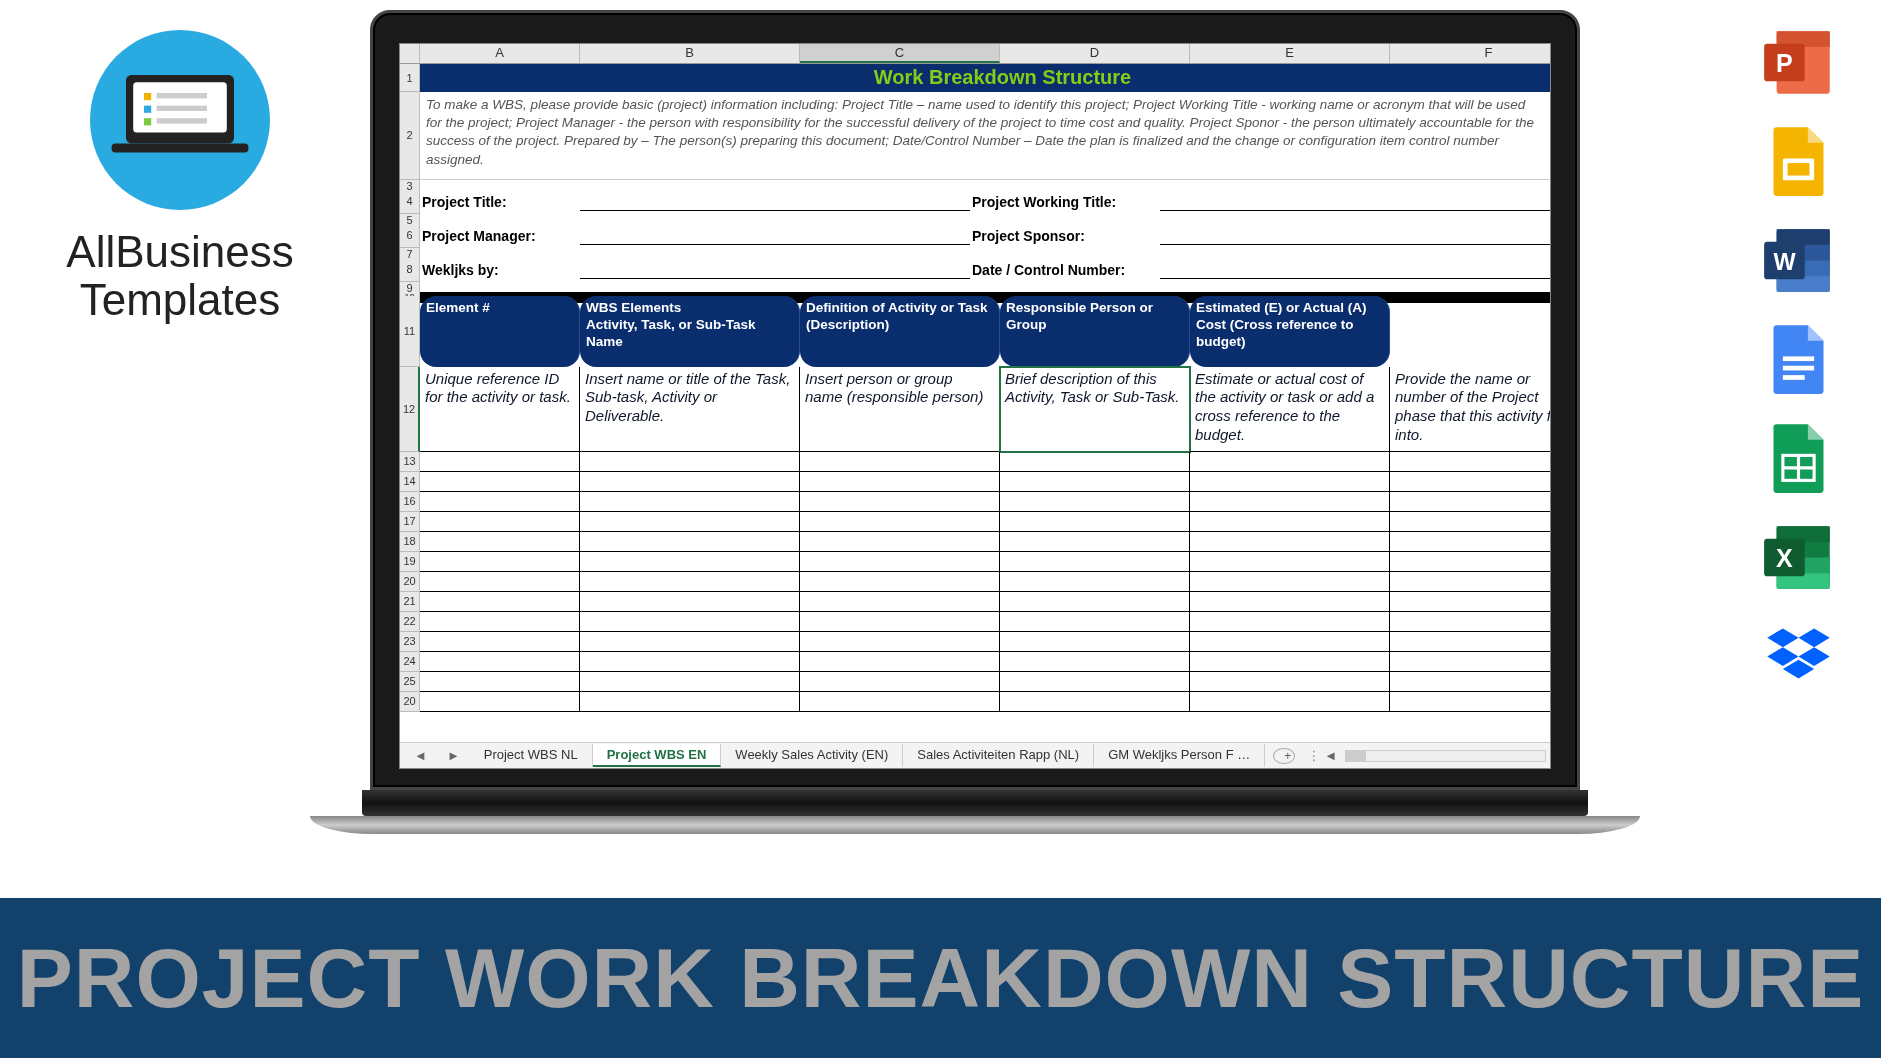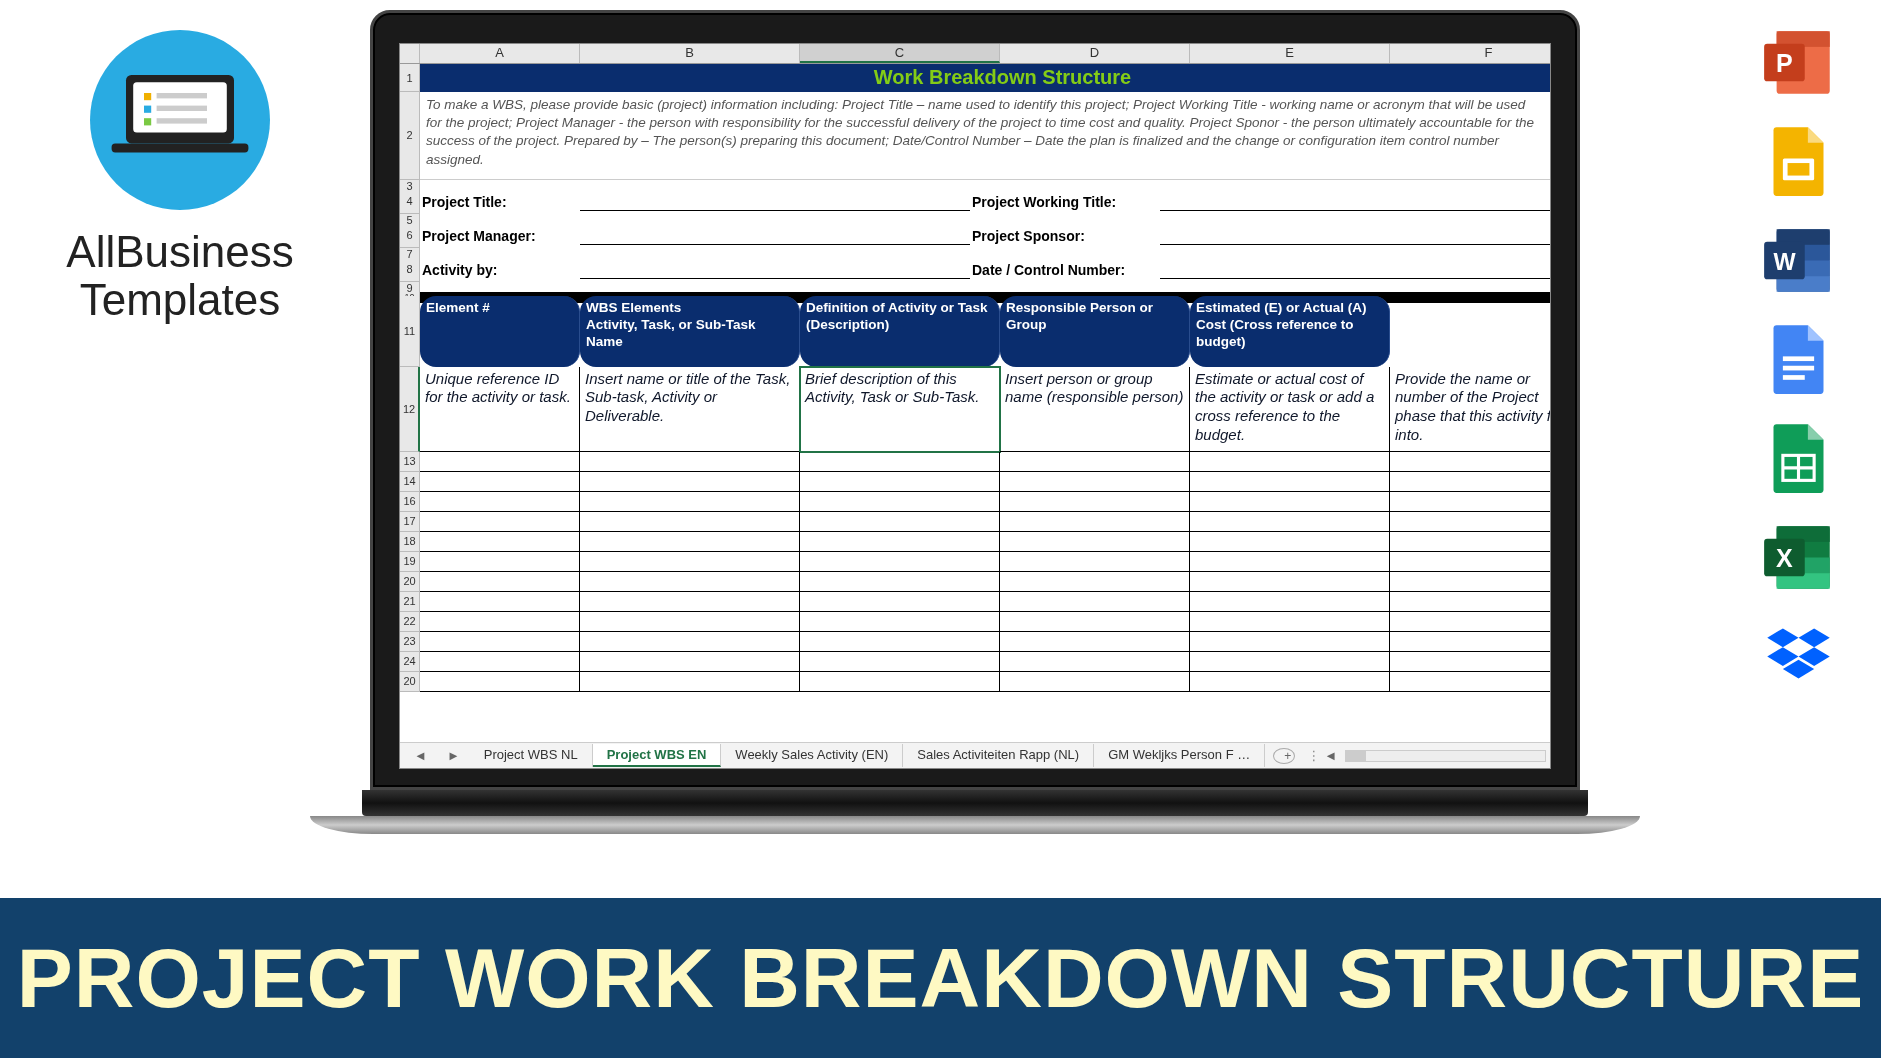--- a/index.html
+++ b/index.html
@@ -56,21 +56,21 @@
   
   .tabbar { height:26px; background:#f3f3f3; border-top:1px solid #ccc; display:flex; align-items:center; padding:0 4px; gap:0; font-size:13px; color:#333; }
   .tabnav { padding:0 10px; color:#666; cursor:pointer; }
   .tab { padding:3px 14px; border-right:1px solid #ccc; cursor:pointer; white-space:nowrap; }
   .tab.active { background:#fff; color:#217346; font-weight:bold; border-bottom:2px solid #217346; }
   .tab-add { padding:0 10px; color:#666; border:1px solid #aaa; border-radius:50%; width:16px; height:16px; line-height:14px; text-align:center; margin:0 8px; cursor:pointer; font-size:12px;}
   .hscroll { flex:1; height:12px; margin-left:8px; background:#eee; border:1px solid #ccc; position:relative; }
   .hscroll::before{ content:''; position:absolute; left:0; width:20px; top:0; bottom:0; background:#ccc; }
 
   
-  .banner { position:absolute; left:0; right:0; bottom:0; height:160px; background:#12416b; color:#fef9c3; display:flex; align-items:center; justify-content:center; font-size:84px; font-weight:600; letter-spacing:1px; font-family:"Arial Narrow", Arial, sans-serif; }
+  .banner { position:absolute; left:0; right:0; bottom:0; height:160px; background:#12416b; color:#a3a3a3; display:flex; align-items:center; justify-content:center; font-size:84px; font-weight:600; letter-spacing:1px; font-family:"Arial Narrow", Arial, sans-serif; }
 </style>
 </head>
 <body>
 
 <div class="brand">
   <div class="brand-circle">
     <svg viewBox="0 0 100 100">
       <rect x="20" y="25" width="60" height="38" rx="3" fill="#222"></rect>
       <rect x="24" y="29" width="52" height="28" rx="2" fill="#fff"></rect>
       <rect x="30" y="35" width="4" height="4" fill="#f0b000"></rect>
@@ -192,21 +192,21 @@
                 <div class="line"></div>
                 <div class="lbl">Project Sponsor:</div>
                 <div class="line"></div>
               </div>
               <div class="thin-row">
                 <div class="rowlabel">7</div>
                 <div></div>
               </div>
               <div class="info-row">
                 <div class="rowlabel">8</div>
-                <div class="lbl">Activity by:</div>
+                <div class="lbl">Wekljks by:</div>
                 <div class="line"></div>
                 <div class="lbl">Date / Control Number:</div>
                 <div class="line"></div>
               </div>
               <div class="thin-row">
                 <div class="rowlabel">9</div>
                 <div></div>
               </div>
             </div>
 
@@ -222,22 +222,22 @@
 Activity, Task, or Sub-Task Name</div>
             <div class="h" style="white-space:pre-line">Definition of Activity or Task (Description)</div>
             <div class="h" style="white-space:pre-line">Responsible Person or Group</div>
             <div class="h" style="white-space:pre-line">Estimated (E) or Actual (A) Cost (Cross reference to budget)</div>
           </div>
 
           <div class="hint-row">
             <div class="rowlabel sel" style="height:auto">12</div>
             <div class="c">Unique reference ID for the activity or task.</div>
             <div class="c">Insert name or title of the Task, Sub-task, Activity or Deliverable.</div>
+            <div class="c">Insert person or group name (responsible person)</div>
             <div class="c active">Brief description of this Activity, Task or Sub-Task.</div>
-            <div class="c">Insert person or group name (responsible person)</div>
             <div class="c">Estimate or actual cost of the activity or task or add a cross reference to the budget.</div>
             <div class="c">Provide the name or number of the Project phase that this activity falls into.</div>
           </div>
 
           <div id="data-rows">
               <div class="data-row">
                 <div class="rowlabel">13</div>
                 <div class="c"></div>
                 <div class="c"></div>
                 <div class="c"></div>
@@ -321,20 +321,29 @@
                 <div class="rowlabel">23</div>
                 <div class="c"></div>
                 <div class="c"></div>
                 <div class="c"></div>
                 <div class="c"></div>
                 <div class="c"></div>
                 <div class="c"></div>
               </div>
               <div class="data-row">
                 <div class="rowlabel">24</div>
+                <div class="c"></div>
+                <div class="c"></div>
+                <div class="c"></div>
+                <div class="c"></div>
+                <div class="c"></div>
+                <div class="c"></div>
+              </div>
+              <div class="data-row">
+                <div class="rowlabel">25</div>
                 <div class="c"></div>
                 <div class="c"></div>
                 <div class="c"></div>
                 <div class="c"></div>
                 <div class="c"></div>
                 <div class="c"></div>
               </div>
               <div class="data-row">
                 <div class="rowlabel">20</div>
                 <div class="c"></div>

